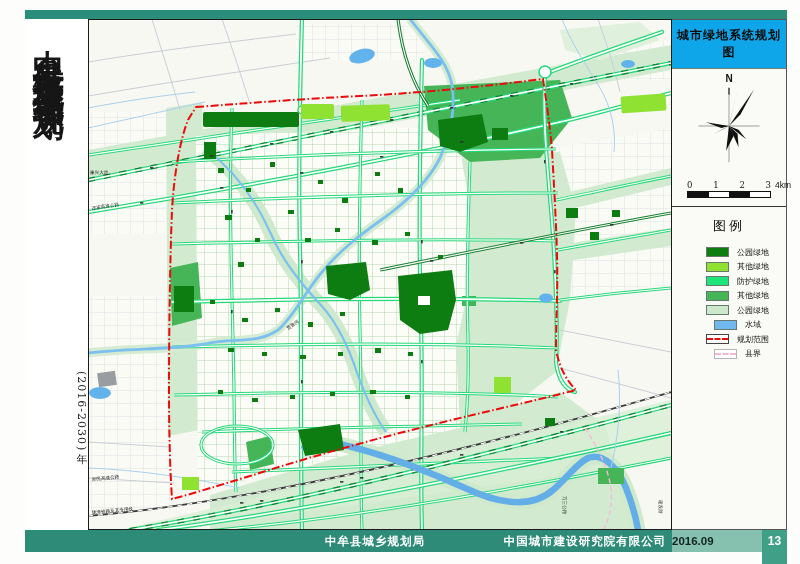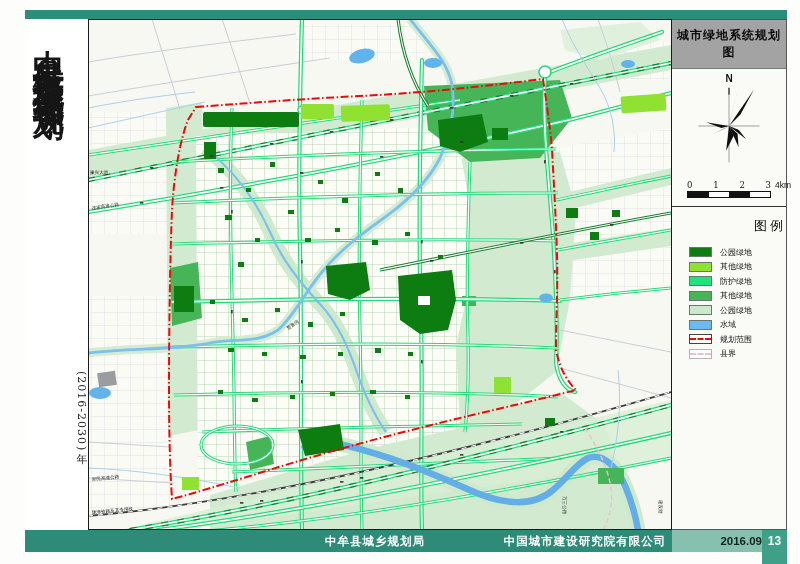--- a/index.html
+++ b/index.html
@@ -15,45 +15,45 @@
            letter-spacing:5px;line-height:1;color:#161616;}
   .v-sub{position:absolute;right:0px;top:352px;writing-mode:vertical-lr;text-orientation:mixed;
          font-size:11px;letter-spacing:1px;color:#222;font-family:"DejaVu Serif",serif;}
   
   .map-frame{width:584px;height:511px;border:1px solid #1a1a1a;box-sizing:border-box;
              background:#f8f8f3;position:relative;}
   .map-frame svg{display:block;}
   
   .sidebar{width:115px;height:511px;box-sizing:border-box;border:1px solid #555;border-left:none;
            background:#fafaf7;display:flex;flex-direction:column;}
-  .sb-title{background:#a3a3a3;border-bottom:1px solid #6b7f78;text-align:center;
+  .sb-title{background:#0ea5e9;border-bottom:1px solid #6b7f78;text-align:center;
             font-weight:bold;font-size:12px;letter-spacing:1px;padding:7px 4px;color:#0c0c0c;}
   .compass-sec{border-bottom:1px solid #333;padding:4px 0 8px 0;text-align:center;}
   .north-label{font-weight:bold;font-size:10px;color:#111;}
   .scalebar{position:relative;width:84px;margin:8px auto 0 auto;}
   .scale-ticks{display:flex;justify-content:space-between;font-size:8.5px;color:#111;
                font-family:"DejaVu Serif",serif;}
   .scale-end{position:absolute;right:-20px;top:0;font-size:8.5px;font-family:Liberation Sans, sans-serif;}
   .scale-segs{display:flex;height:5px;border:1px solid #111;margin-top:1px;}
   .scale-segs i{flex:1;}
   .seg-b{background:#111;} .seg-w{background:#fff;}
   .legend-sec{padding:10px 0 0 0;}
-  .legend-title{text-align:right;font-size:13px;letter-spacing:3px;color:#0c0c0c;margin-bottom:10px;}
-  .legend-row{display:flex;align-items:center;height:14.5px;padding-left:17px;}
+  .legend-title{text-align:center;font-size:13px;letter-spacing:3px;color:#0c0c0c;margin-bottom:10px;}
+  .legend-row{display:flex;align-items:center;height:14.5px;padding-left:17px;justify-content:center;}
   .swatch{width:23px;height:10px;box-sizing:border-box;flex:none;}
   .swatch i{display:block;height:0;margin-top:3px;}
   .legend-label{font-size:8px;margin-left:8px;color:#111;white-space:nowrap;}
   
   .footer{position:absolute;left:25px;top:530px;width:762px;height:22px;background:#2e8b78;}
   .footer .org{position:absolute;top:0;height:22px;line-height:22px;color:#ffffff;
                font-size:11.5px;font-weight:bold;text-align:center;letter-spacing:1px;}
   .org1{left:240px;width:220px;}
   .org2{left:440px;width:240px;}
   .date-box{position:absolute;left:647px;top:0;width:90px;height:22px;background:#86c1b0;
-            color:#10241e;font-weight:bold;font-size:11.5px;text-align:right;line-height:22px;}
+            color:#10241e;font-weight:bold;font-size:11.5px;text-align:left;line-height:22px;}
   .page-box{position:absolute;left:737px;top:0;width:25px;height:38px;background:#3f9f87;
             color:#fff;font-weight:bold;font-size:12px;text-align:center;line-height:22px;}
   
   .cas{stroke:#27d87a;stroke-width:4.2;fill:none;stroke-linecap:round;}
   .cen{stroke:#ffffff;stroke-width:1.7;fill:none;stroke-linecap:round;}
   .casT{stroke:#27d87a;stroke-width:3.2;fill:none;}
   .cenT{stroke:#ffffff;stroke-width:1.2;fill:none;}
   .casD{stroke:#178030;stroke-width:3.2;fill:none;}
   .cenD{stroke:#ffffff;stroke-width:1.1;fill:none;}
   .trees{stroke:#108434;stroke-width:4.2;fill:none;stroke-dasharray:7 9;}

